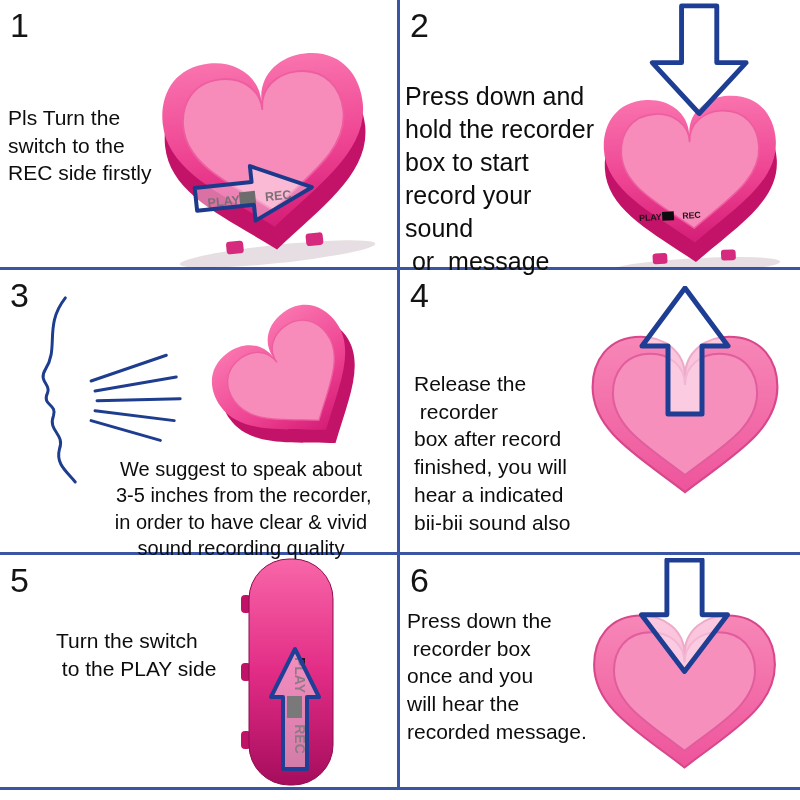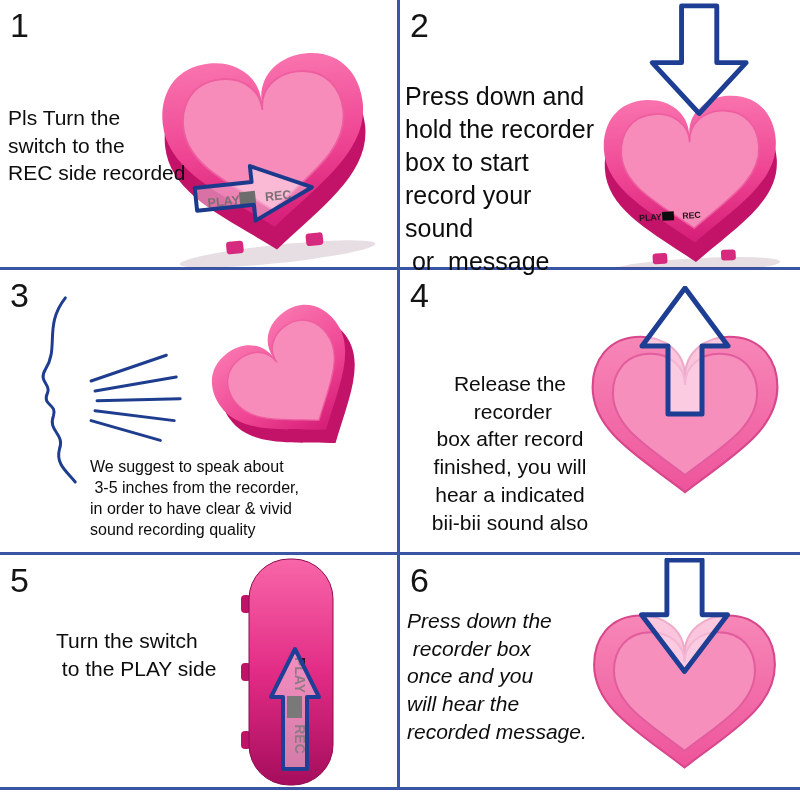--- a/index.html
+++ b/index.html
@@ -6,44 +6,44 @@
   html,body { background:#ffffff; font-family:"Liberation Sans", sans-serif; }
   .page { position:relative; width:800px; height:800px; background:#ffffff; overflow:hidden; }
   .grid { display:grid; grid-template-columns:400px 400px; grid-template-rows:270px 285px 235px; }
   .panel { position:relative; border:0 solid #3b55a5; background:#ffffff; }
   .col-l { border-right-width:3px; }
   .row-1, .row-2, .row-3 { border-bottom-width:3px; }
   .step-number { position:absolute; left:10px; top:6px; font-size:34px; font-weight:500; color:#141414; }
   .instruction { position:absolute; white-space:pre-wrap; color:#0d0d0d; line-height:1.32; z-index:2; }
   .t1 { left:8px;  top:104px; font-size:21px; }
   .t2 { left:5px;  top:80px;  font-size:25px; width:192px; }
-  .t3 { left:90px; top:186px; font-size:16px; width:302px; }
-  .t4 { left:14px; top:100px; font-size:21px; width:192px;text-align:center; }
+  .t3 { left:90px; top:186px; font-size:20px; width:302px;text-align:center; }
+  .t4 { left:14px; top:100px; font-size:21px; width:192px; }
   .t5 { left:20px; top:72px;  font-size:21px;margin-left:36px; }
-  .t6 { left:7px;  top:52px;  font-size:21px; width:196px;font-style:italic; }
+  .t6 { left:7px;  top:52px;  font-size:21px; width:196px; }
   .art { position:absolute; z-index:1; }
   .a1 { right:5px;  top:42px;  width:240px; }
   .a2 { right:3px;  top:2px;   width:225px; }
   .a3 { left:0;     top:14px;  width:396px; }
   .a4 { right:0;    top:16px;  width:230px; }
   .a5 { left:235px; top:2px;   width:110px; }
   .a6 { right:3px;  top:3px;   width:225px; }
   svg text { font-family:"Liberation Sans", sans-serif; font-weight:bold; }
 </style>
 </head>
 <body>
 
 <div class="page">
   <div class="grid">
 
     <section class="panel row-1 col-l">
       <div class="step-number">1</div>
       <div class="instruction t1">Pls Turn the
 switch to the
-REC side recorded</div>
+REC side firstly</div>
       <svg class="art a1" viewBox="0 0 210 200">
         <defs>
           <linearGradient id="gb1" x1="0" y1="0" x2="0" y2="1">
             <stop offset="0" stop-color="#f973ae"></stop>
               <stop offset="0.55" stop-color="#ee4392"></stop>
               <stop offset="1" stop-color="#d51d77"></stop>
           </linearGradient>
         </defs>
         <g transform="rotate(-6 100 92)">
           <ellipse cx="100" cy="186" rx="86" ry="8" fill="rgba(80,20,50,0.14)"></ellipse>

